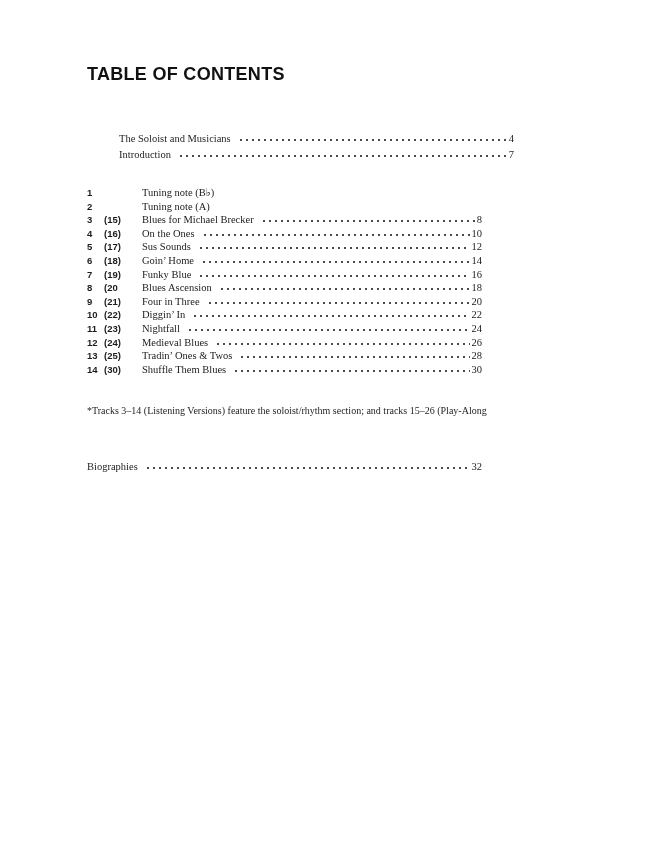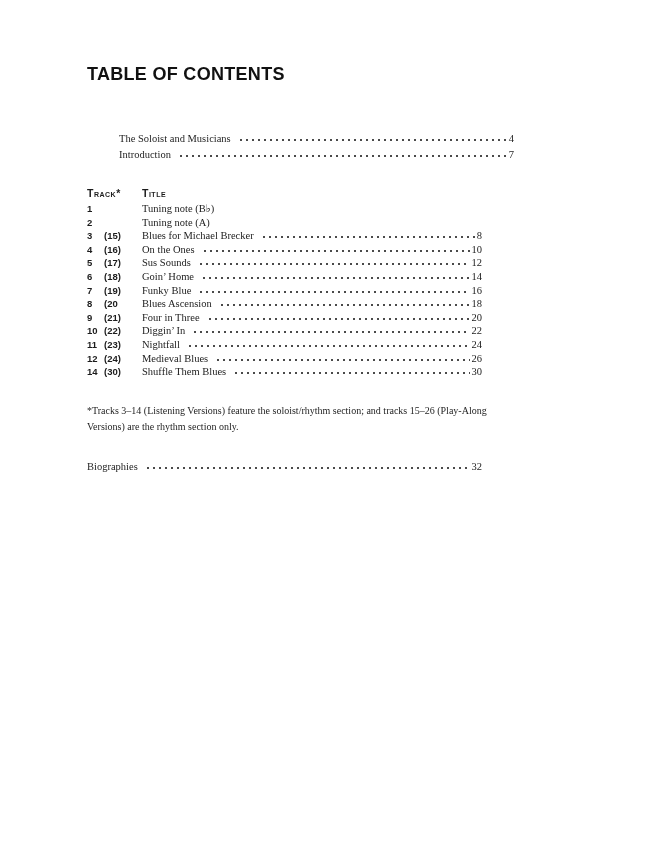--- a/index.html
+++ b/index.html
@@ -145,24 +145,20 @@
     <span class="entry-page">4</span>
   </div>
       <div class="toc-row">
     <span class="entry-label">Introduction</span>
     <span class="leader"></span>
     <span class="entry-page">7</span>
   </div>
     </div>
 
   <div class="track-table">
-    <div class="track-header">
-      <span class="sc th-track">Track*</span>
-      <span class="sc">Title</span>
-    </div>
     <div>
         <div class="track-row">
     <span class="t-num">1</span>
     <span class="t-alt"></span>
     <span class="t-title">Tuning note (B♭)</span>
 
   </div>
         <div class="track-row">
     <span class="t-num">2</span>
     <span class="t-alt"></span>
@@ -233,32 +229,38 @@
     <span class="entry-page">24</span>
   </div>
         <div class="track-row">
     <span class="t-num">12</span>
     <span class="t-alt">(24)</span>
     <span class="t-title">Medieval Blues</span>
     <span class="leader"></span>
     <span class="entry-page">26</span>
   </div>
         <div class="track-row">
+    <span class="t-num">13</span>
+    <span class="t-alt">(25)</span>
+    <span class="t-title">Tradin’ Ones &amp; Twos</span>
+    <span class="leader"></span>
+    <span class="entry-page">28</span>
+  </div>
+        <div class="track-row">
     <span class="t-num">14</span>
     <span class="t-alt">(30)</span>
     <span class="t-title">Shuffle Them Blues</span>
     <span class="leader"></span>
     <span class="entry-page">30</span>
   </div>
       </div>
   </div>
 
   <div class="footnote">
     <div>*Tracks 3–14 (Listening Versions) feature the soloist/rhythm section; and tracks 15–26 (Play-Along</div>
-    <div>Versions) are the rhythm section only.</div>
   </div>
 
   <div class="bio-row">
       <div class="toc-row">
     <span class="entry-label">Biographies</span>
     <span class="leader"></span>
     <span class="entry-page">32</span>
   </div>
     </div>
 

